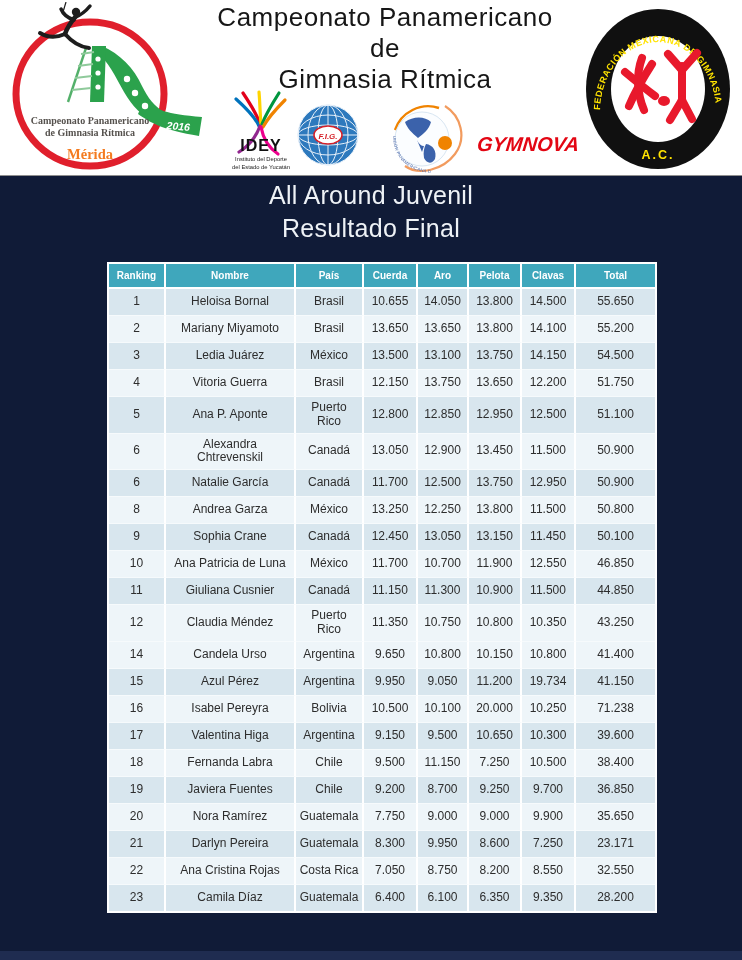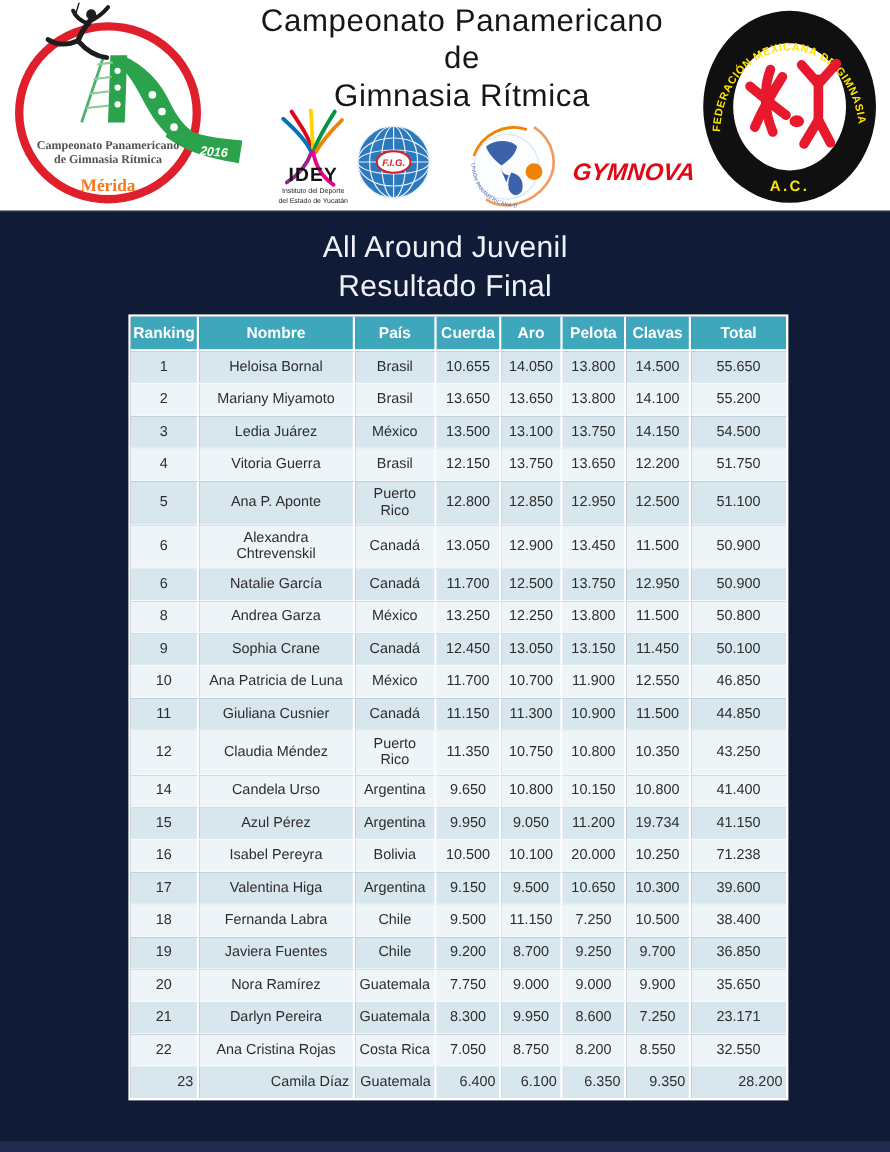--- a/index.html
+++ b/index.html
@@ -32,41 +32,41 @@
   .idey-sub{font-size:5.8px;fill:#222;}
   .fig-text{font-weight:700;font-style:italic;font-size:8px;fill:#d62028;}
   .upag-text{font-size:4.3px;fill:#4a67a8;letter-spacing:0.3px;}
   .fmg-arc-text{font-weight:700;font-size:9px;fill:#ffe300;letter-spacing:0.6px;}
   .fmg-ac{font-weight:700;font-size:12.5px;fill:#ffe300;letter-spacing:2px;}
   
   .navy-section{
     position:relative;height:784px;background:#101b37;border-top:1px solid #8f8f8f;
   }
   .section-title{
-    padding-top:14px;text-align:center;color:#eef2f6;
+    padding-top:3px;text-align:center;color:#eef2f6;
     font-size:25px;line-height:33px;font-weight:400;letter-spacing:0.3px;
   }
   .results-table{
     position:absolute;left:107px;top:86px;width:546px;
     border-collapse:separate;border-spacing:0;table-layout:fixed;
     border:2px solid #ffffff;font-size:12px;color:#2d2d2d;
   }
   .results-table th{
-    background:#3fa7bc;color:#ffffff;font-weight:700;font-size:13px;
+    background:#3fa7bc;color:#ffffff;font-weight:700;font-size:10px;
     padding:6px 2px;border-right:2px solid #ffffff;border-bottom:2px solid #ffffff;
     text-align:center;
   }
   .results-table th:last-child{border-right:none;}
   .results-table td{
     text-align:center;vertical-align:middle;height:18px;
     padding:4px 3px;border-right:2px solid #ffffff;border-bottom:1px solid #f6fafc;
     line-height:1.15;
   }
   .results-table td:last-child{border-right:none;}
-  .results-table tr:last-child td{border-bottom:none;text-align:right;}
+  .results-table tr:last-child td{border-bottom:none;}
   tr.r-dark td{background:#d8e6ee;}
   tr.r-light td{background:#eef5f9;}
   .bottom-strip{
     position:absolute;left:0;bottom:0;width:742px;height:9px;background:#1f2c50;
   }
 </style>
 </head>
 <body>
 
 <div class="top-header">

